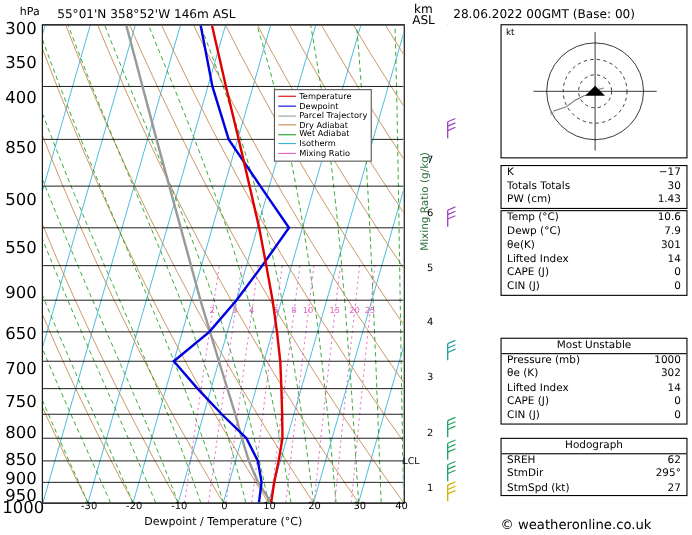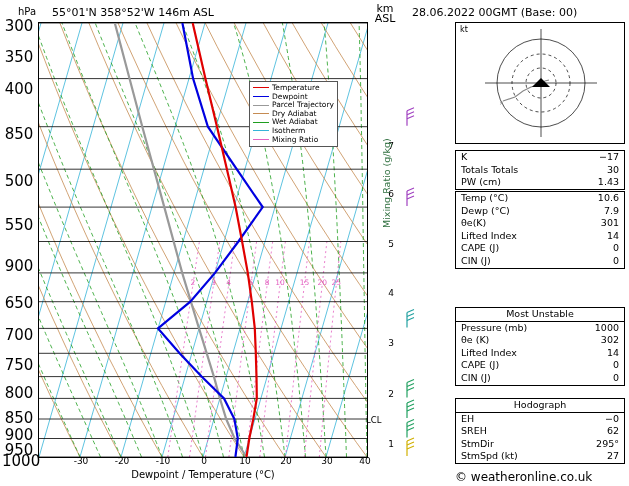--- a/index.html
+++ b/index.html
@@ -350,24 +350,20 @@
       </div>
     <div class="row">
         <span>CIN (J)</span>
         <span>0</span>
       </div>
   </div>
 
   <div class="tbl" id="tbl4">
     <div class="sect" style="border-top:none">Hodograph</div>
     <div class="row">
-        <span>EH</span>
-        <span>−0</span>
-      </div>
-    <div class="row">
         <span>SREH</span>
         <span>62</span>
       </div>
     <div class="row">
         <span>StmDir</span>
         <span>295°</span>
       </div>
     <div class="row">
         <span>StmSpd (kt)</span>
         <span>27</span>

